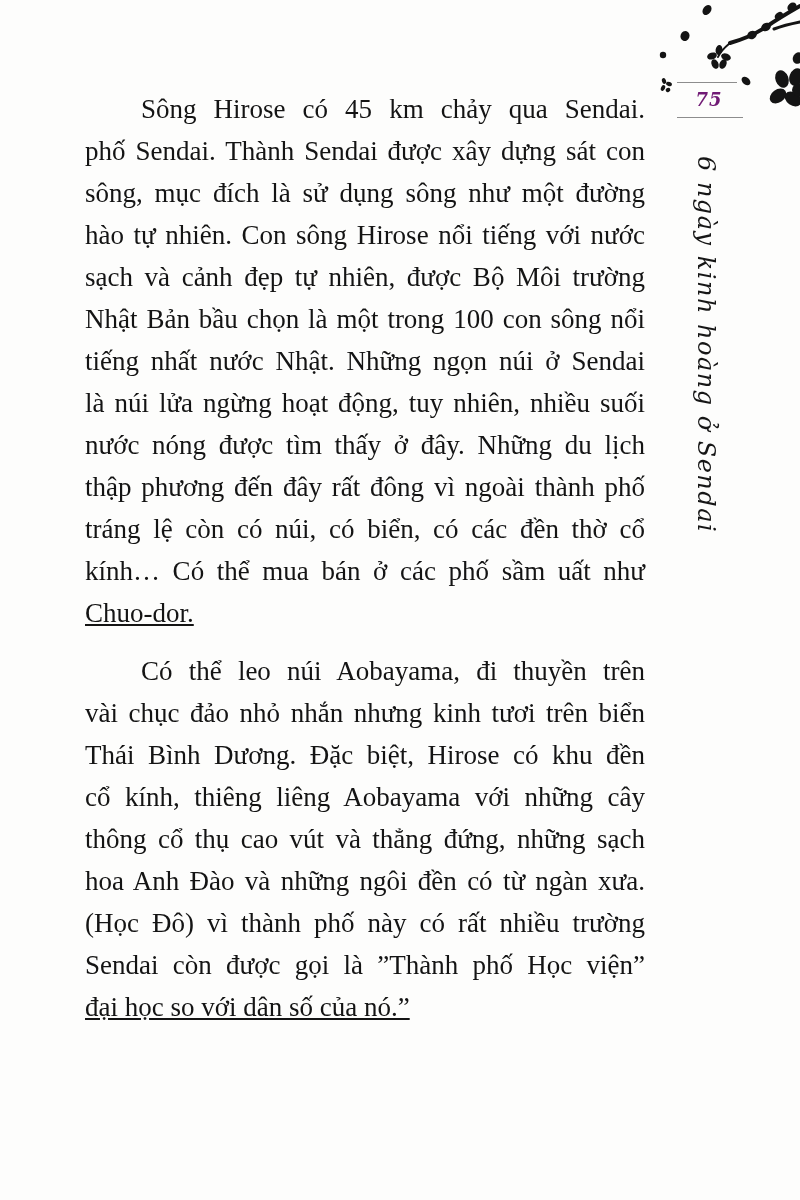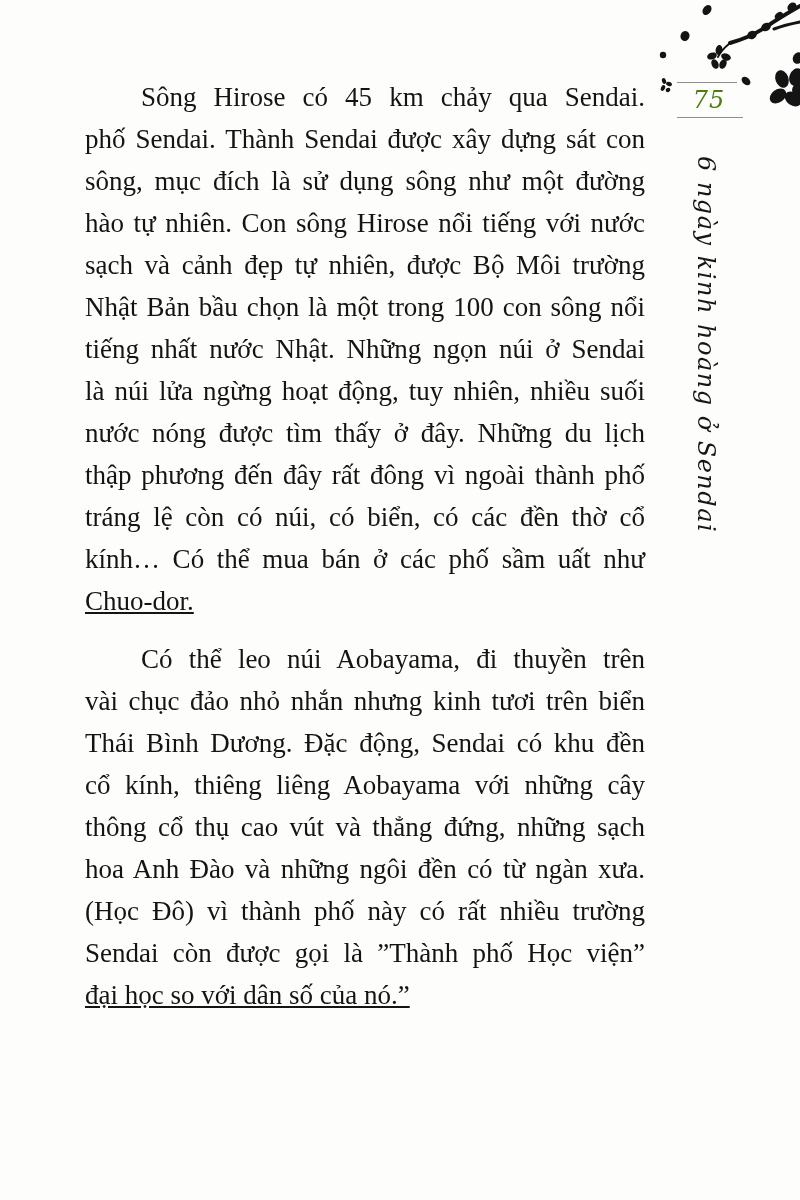--- a/index.html
+++ b/index.html
@@ -15,21 +15,21 @@
     overflow: hidden;
     color: #141414;
   }
 
   
   .text-block {
     position: absolute;
     left: 85px; top: 76px;
     width: 560px;
   }
-  .para { margin: 0 0 16px 0; padding: 0; }
+  .para { margin: 12px 0 16px 0; padding: 0; }
   .line {
     display: block;
     font-size: 27px;
     line-height: 42px;
     text-align: justify;
     text-align-last: justify;
     white-space: normal;
     color: #141414;
   }
   .line.first { text-indent: 56px; }
@@ -45,24 +45,25 @@
   .rule {
     height: 0;
     border-top: 1.6px solid #8d8d8d;
     margin: 0 auto;
   }
   .rule-top { width: 60px; margin-right: 6px; }
   .rule-bottom { width: 66px; margin-right: 0px; }
   .page-num {
     font-family: "DejaVu Serif", serif;
     font-style: italic;
-    font-size: 24px;
+    font-size: 18px;
     line-height: 34px;
     letter-spacing: 1px;
-    color: #4d7c0f;
+    color: #701a75;
+    font-weight: bold;
   }
 
   
   .side-title {
     position: absolute;
     left: 719px; top: 156px;
     transform: rotate(90deg);
     transform-origin: 0 0;
     white-space: nowrap;
     font-family: "DejaVu Serif", serif;
@@ -145,21 +146,21 @@
         <span class="line">là núi lửa ngừng hoạt động, tuy nhiên, nhiều suối</span>
         <span class="line">nước nóng được tìm thấy ở đây. Những du lịch</span>
         <span class="line">thập phương đến đây rất đông vì ngoài thành phố</span>
         <span class="line">tráng lệ còn có núi, có biển, có các đền thờ cổ</span>
         <span class="line">kính… Có thể mua bán ở các phố sầm uất như</span>
         <span class="line last">Chuo-dor.</span>
       </p>
       <p class="para">
         <span class="line first">Có thể leo núi Aobayama, đi thuyền trên</span>
         <span class="line">vài chục đảo nhỏ nhắn nhưng kinh tươi trên biển</span>
-        <span class="line">Thái Bình Dương. Đặc động, Sendai có khu đền</span>
+        <span class="line">Thái Bình Dương. Đặc biệt, Hirose có khu đền</span>
         <span class="line">cổ kính, thiêng liêng Aobayama với những cây</span>
         <span class="line">thông cổ thụ cao vút và thẳng đứng, những sạch</span>
         <span class="line">hoa Anh Đào và những ngôi đền có từ ngàn xưa.</span>
         <span class="line">(Học Đô) vì thành phố này có rất nhiều trường</span>
         <span class="line">Sendai còn được gọi là ”Thành phố Học viện”</span>
         <span class="line last">đại học so với dân số của nó.”</span>
       </p>
     </main>
 
 </div>

